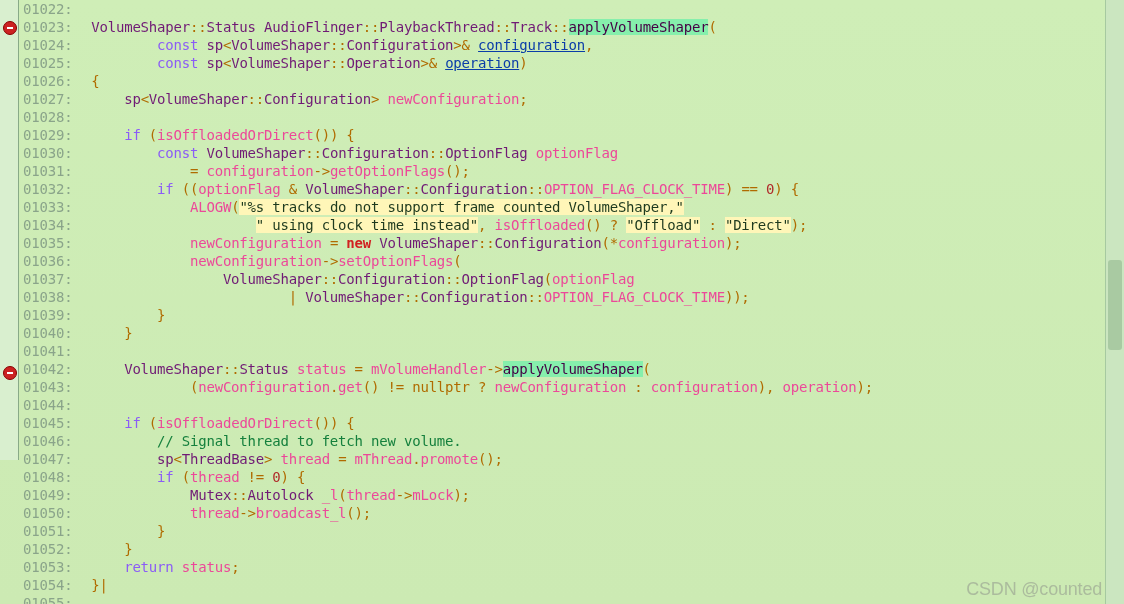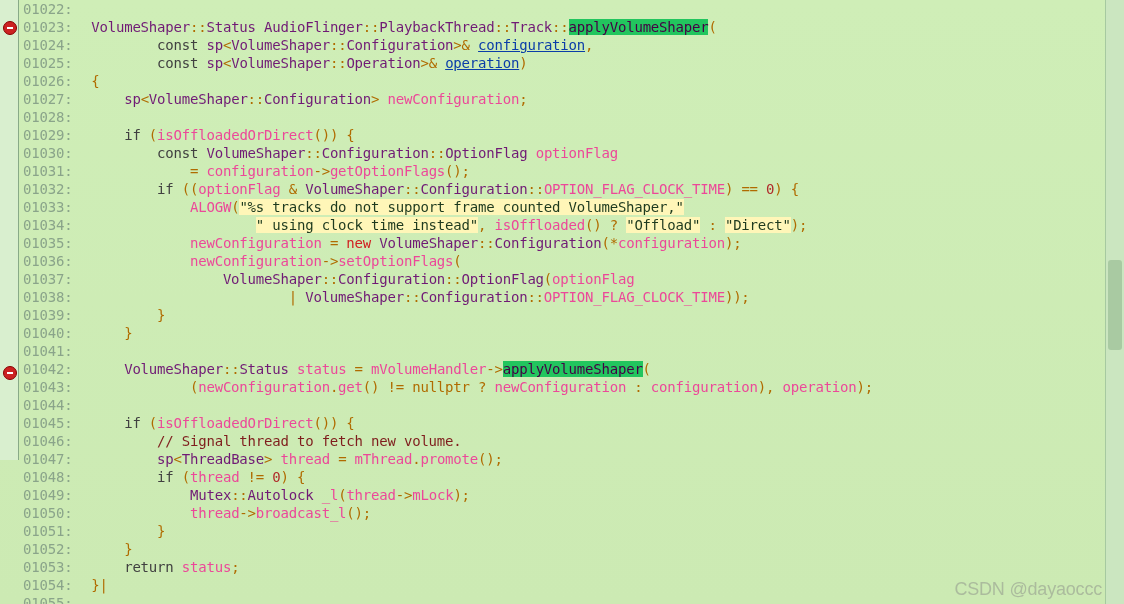--- a/index.html
+++ b/index.html
@@ -9,31 +9,31 @@
   .wrap{display:flex;height:460px}
   .gutter{width:18px;flex:0 0 18px;border-right:1px solid #88aa88;
     background:#d9efcf}
   .gmark{width:12px;height:12px;margin:3px;border-radius:50%;
     background:#c22;border:1px solid #800;
     display:flex;align-items:center;justify-content:center}
   .gmark::after{content:"";width:6px;height:2px;background:#fff}
   .code{flex:1;padding:0 4px;white-space:pre;color:#b06b00}
   .ln{color:#8aa48a;display:inline-block;width:60px}
   .row{height:18px}
-  .kw{color:#404040}
+  .kw{color:#8b5cf6}
   .ty{color:#701a75}
   .id{color:#ec4899}
   .fn{color:#ec4899}
   .op{color:#b06b00}
   .str{color:#1e3a1e;background:#fff6b8}
-  .hl{background:#22c55e;color:#404}
-  .cm{color:#7f1d1d}
+  .hl{background:#86efac;color:#404}
+  .cm{color:#15803d}
   .num{color:#b02b2b}
   .link{color:#0a3da8;text-decoration:underline}
-  .nw{color:#d12121;font-weight:400}
+  .nw{color:#d12121;font-weight:700}
   .scroll{position:absolute;right:0;top:0;width:18px;height:604px;
     background:#cbe6c0;border-left:1px solid #a6c9a0}
   .thumb{position:absolute;right:2px;top:260px;width:14px;height:90px;
     background:#a9caa2;border-radius:3px}
   .wm{position:absolute;right:22px;bottom:6px;font-family:sans-serif;
     font-size:18px;color:rgba(130,130,130,.45);font-weight:500}
 </style>
 </head>
 <body>
 
@@ -76,13 +76,13 @@
       <div class="row"></div>
       <div class="row"></div>
       <div class="row"></div>
       <div class="row"></div>
     </div>
   <div class="code" id="code"><div class="row"><span class="ln">01022: </span></div><div class="row"><span class="ln">01023: </span><span class=""> </span><span class="ty">VolumeShaper</span><span class="op">::</span><span class="ty">Status</span><span class=""> </span><span class="ty">AudioFlinger</span><span class="op">::</span><span class="ty">PlaybackThread</span><span class="op">::</span><span class="ty">Track</span><span class="op">::</span><span class="hl fn">applyVolumeShaper</span><span class="op">(</span></div><div class="row"><span class="ln">01024: </span><span class="">         </span><span class="kw">const</span><span class=""> </span><span class="ty">sp</span><span class="op">&lt;</span><span class="ty">VolumeShaper</span><span class="op">::</span><span class="ty">Configuration</span><span class="op">&gt;</span><span class="">&amp; </span><span class="link">configuration</span><span class="op">,</span></div><div class="row"><span class="ln">01025: </span><span class="">         </span><span class="kw">const</span><span class=""> </span><span class="ty">sp</span><span class="op">&lt;</span><span class="ty">VolumeShaper</span><span class="op">::</span><span class="ty">Operation</span><span class="op">&gt;</span><span class="">&amp; </span><span class="link">operation</span><span class="op">)</span></div><div class="row"><span class="ln">01026: </span><span class="op"> {</span></div><div class="row"><span class="ln">01027: </span><span class="">     </span><span class="ty">sp</span><span class="op">&lt;</span><span class="ty">VolumeShaper</span><span class="op">::</span><span class="ty">Configuration</span><span class="op">&gt; </span><span class="id">newConfiguration</span><span class="op">;</span></div><div class="row"><span class="ln">01028: </span></div><div class="row"><span class="ln">01029: </span><span class="">     </span><span class="kw">if</span><span class="op"> (</span><span class="fn">isOffloadedOrDirect</span><span class="op">()) {</span></div><div class="row"><span class="ln">01030: </span><span class="">         </span><span class="kw">const</span><span class=""> </span><span class="ty">VolumeShaper</span><span class="op">::</span><span class="ty">Configuration</span><span class="op">::</span><span class="ty">OptionFlag</span><span class=""> </span><span class="id">optionFlag</span></div><div class="row"><span class="ln">01031: </span><span class="op">             = </span><span class="id">configuration</span><span class="op">-&gt;</span><span class="fn">getOptionFlags</span><span class="op">();</span></div><div class="row"><span class="ln">01032: </span><span class="">         </span><span class="kw">if</span><span class="op"> ((</span><span class="id">optionFlag</span><span class="op"> &amp; </span><span class="ty">VolumeShaper</span><span class="op">::</span><span class="ty">Configuration</span><span class="op">::</span><span class="id">OPTION_FLAG_CLOCK_TIME</span><span class="op">) == </span><span class="num">0</span><span class="op">) {</span></div><div class="row"><span class="ln">01033: </span><span class="">             </span><span class="fn">ALOGW</span><span class="op">(</span><span class="str">"%s tracks do not support frame counted VolumeShaper,"</span></div><div class="row"><span class="ln">01034: </span><span class="">                     </span><span class="str">" using clock time instead"</span><span class="op">, </span><span class="fn">isOffloaded</span><span class="op">() ? </span><span class="str">"Offload"</span><span class="op"> : </span><span class="str">"Direct"</span><span class="op">);</span></div><div class="row"><span class="ln">01035: </span><span class="">             </span><span class="id">newConfiguration</span><span class="op"> = </span><span class="nw">new</span><span class=""> </span><span class="ty">VolumeShaper</span><span class="op">::</span><span class="ty">Configuration</span><span class="op">(</span><span class="op">*</span><span class="id">configuration</span><span class="op">);</span></div><div class="row"><span class="ln">01036: </span><span class="">             </span><span class="id">newConfiguration</span><span class="op">-&gt;</span><span class="fn">setOptionFlags</span><span class="op">(</span></div><div class="row"><span class="ln">01037: </span><span class="">                 </span><span class="ty">VolumeShaper</span><span class="op">::</span><span class="ty">Configuration</span><span class="op">::</span><span class="ty">OptionFlag</span><span class="op">(</span><span class="id">optionFlag</span></div><div class="row"><span class="ln">01038: </span><span class="op">                         | </span><span class="ty">VolumeShaper</span><span class="op">::</span><span class="ty">Configuration</span><span class="op">::</span><span class="id">OPTION_FLAG_CLOCK_TIME</span><span class="op">));</span></div><div class="row"><span class="ln">01039: </span><span class="op">         }</span></div><div class="row"><span class="ln">01040: </span><span class="op">     }</span></div><div class="row"><span class="ln">01041: </span></div><div class="row"><span class="ln">01042: </span><span class="">     </span><span class="ty">VolumeShaper</span><span class="op">::</span><span class="ty">Status</span><span class=""> </span><span class="id">status</span><span class="op"> = </span><span class="id">mVolumeHandler</span><span class="op">-&gt;</span><span class="hl fn">applyVolumeShaper</span><span class="op">(</span></div><div class="row"><span class="ln">01043: </span><span class="op">             (</span><span class="id">newConfiguration</span><span class="op">.</span><span class="fn">get</span><span class="op">() != </span><span class="">nullptr</span><span class="op"> ? </span><span class="id">newConfiguration</span><span class="op"> : </span><span class="id">configuration</span><span class="op">), </span><span class="id">operation</span><span class="op">);</span></div><div class="row"><span class="ln">01044: </span></div><div class="row"><span class="ln">01045: </span><span class="">     </span><span class="kw">if</span><span class="op"> (</span><span class="fn">isOffloadedOrDirect</span><span class="op">()) {</span></div><div class="row"><span class="ln">01046: </span><span class="">         </span><span class="cm">// Signal thread to fetch new volume.</span></div><div class="row"><span class="ln">01047: </span><span class="">         </span><span class="ty">sp</span><span class="op">&lt;</span><span class="ty">ThreadBase</span><span class="op">&gt; </span><span class="id">thread</span><span class="op"> = </span><span class="id">mThread</span><span class="op">.</span><span class="fn">promote</span><span class="op">();</span></div><div class="row"><span class="ln">01048: </span><span class="">         </span><span class="kw">if</span><span class="op"> (</span><span class="id">thread</span><span class="op"> != </span><span class="num">0</span><span class="op">) {</span></div><div class="row"><span class="ln">01049: </span><span class="">             </span><span class="ty">Mutex</span><span class="op">::</span><span class="ty">Autolock</span><span class=""> </span><span class="id">_l</span><span class="op">(</span><span class="id">thread</span><span class="op">-&gt;</span><span class="id">mLock</span><span class="op">);</span></div><div class="row"><span class="ln">01050: </span><span class="">             </span><span class="id">thread</span><span class="op">-&gt;</span><span class="fn">broadcast_l</span><span class="op">();</span></div><div class="row"><span class="ln">01051: </span><span class="op">         }</span></div><div class="row"><span class="ln">01052: </span><span class="op">     }</span></div><div class="row"><span class="ln">01053: </span><span class="">     </span><span class="kw">return</span><span class=""> </span><span class="id">status</span><span class="op">;</span></div><div class="row"><span class="ln">01054: </span><span class="op"> }|</span></div><div class="row"><span class="ln">01055: </span></div></div>
 </div>
 <div class="scroll">
   <div class="thumb"></div>
 </div>
-<div class="wm">CSDN @dayaoccc</div>
+<div class="wm">CSDN @counted</div>
 
 </body></html>

